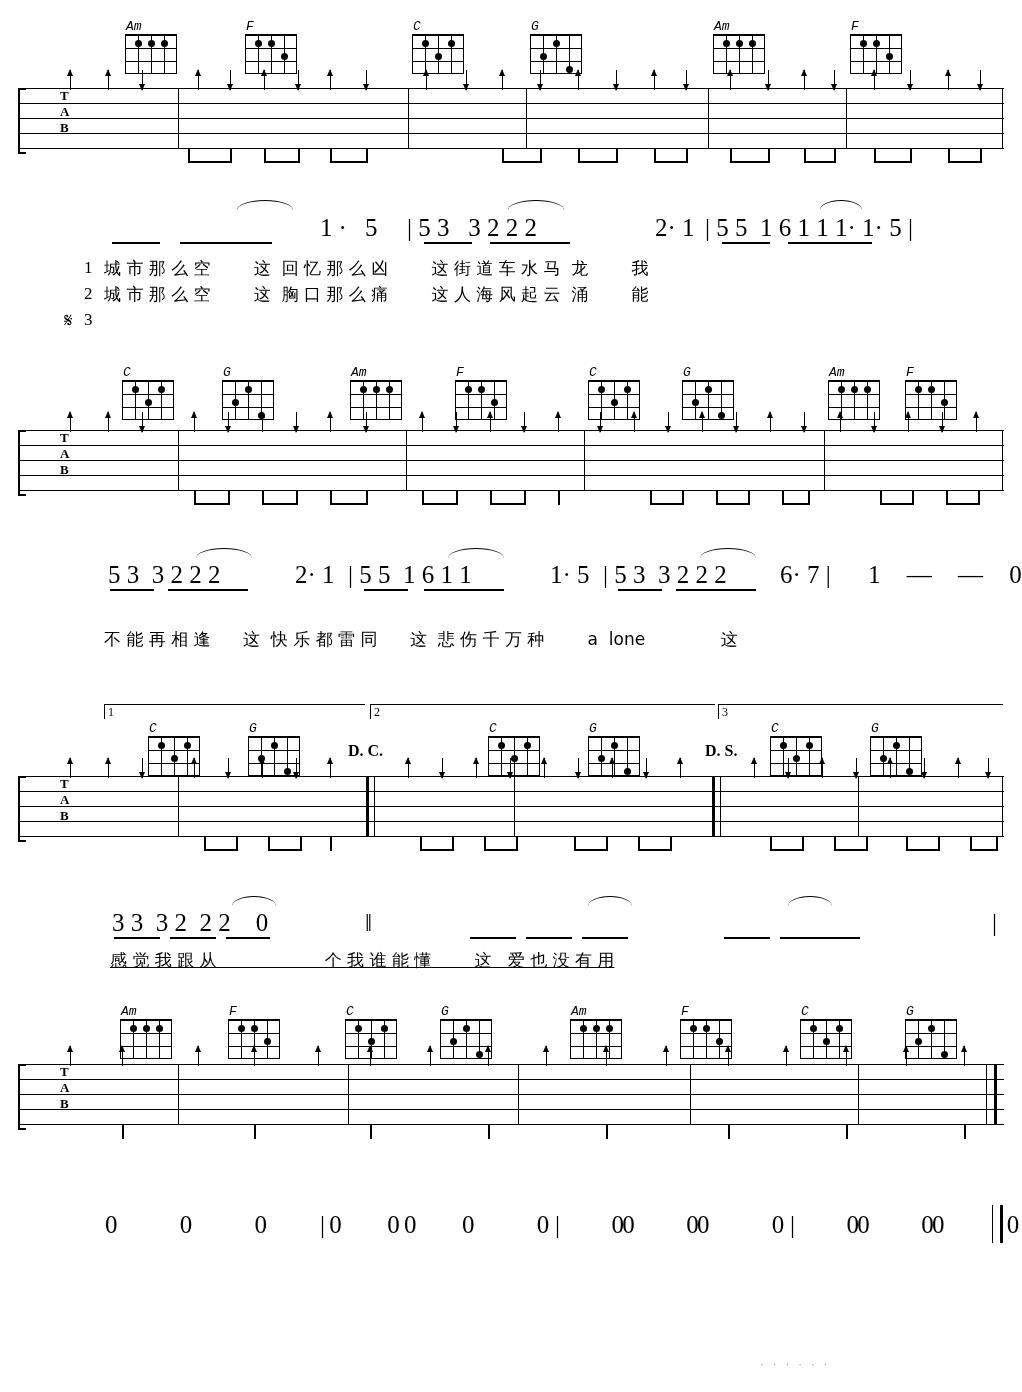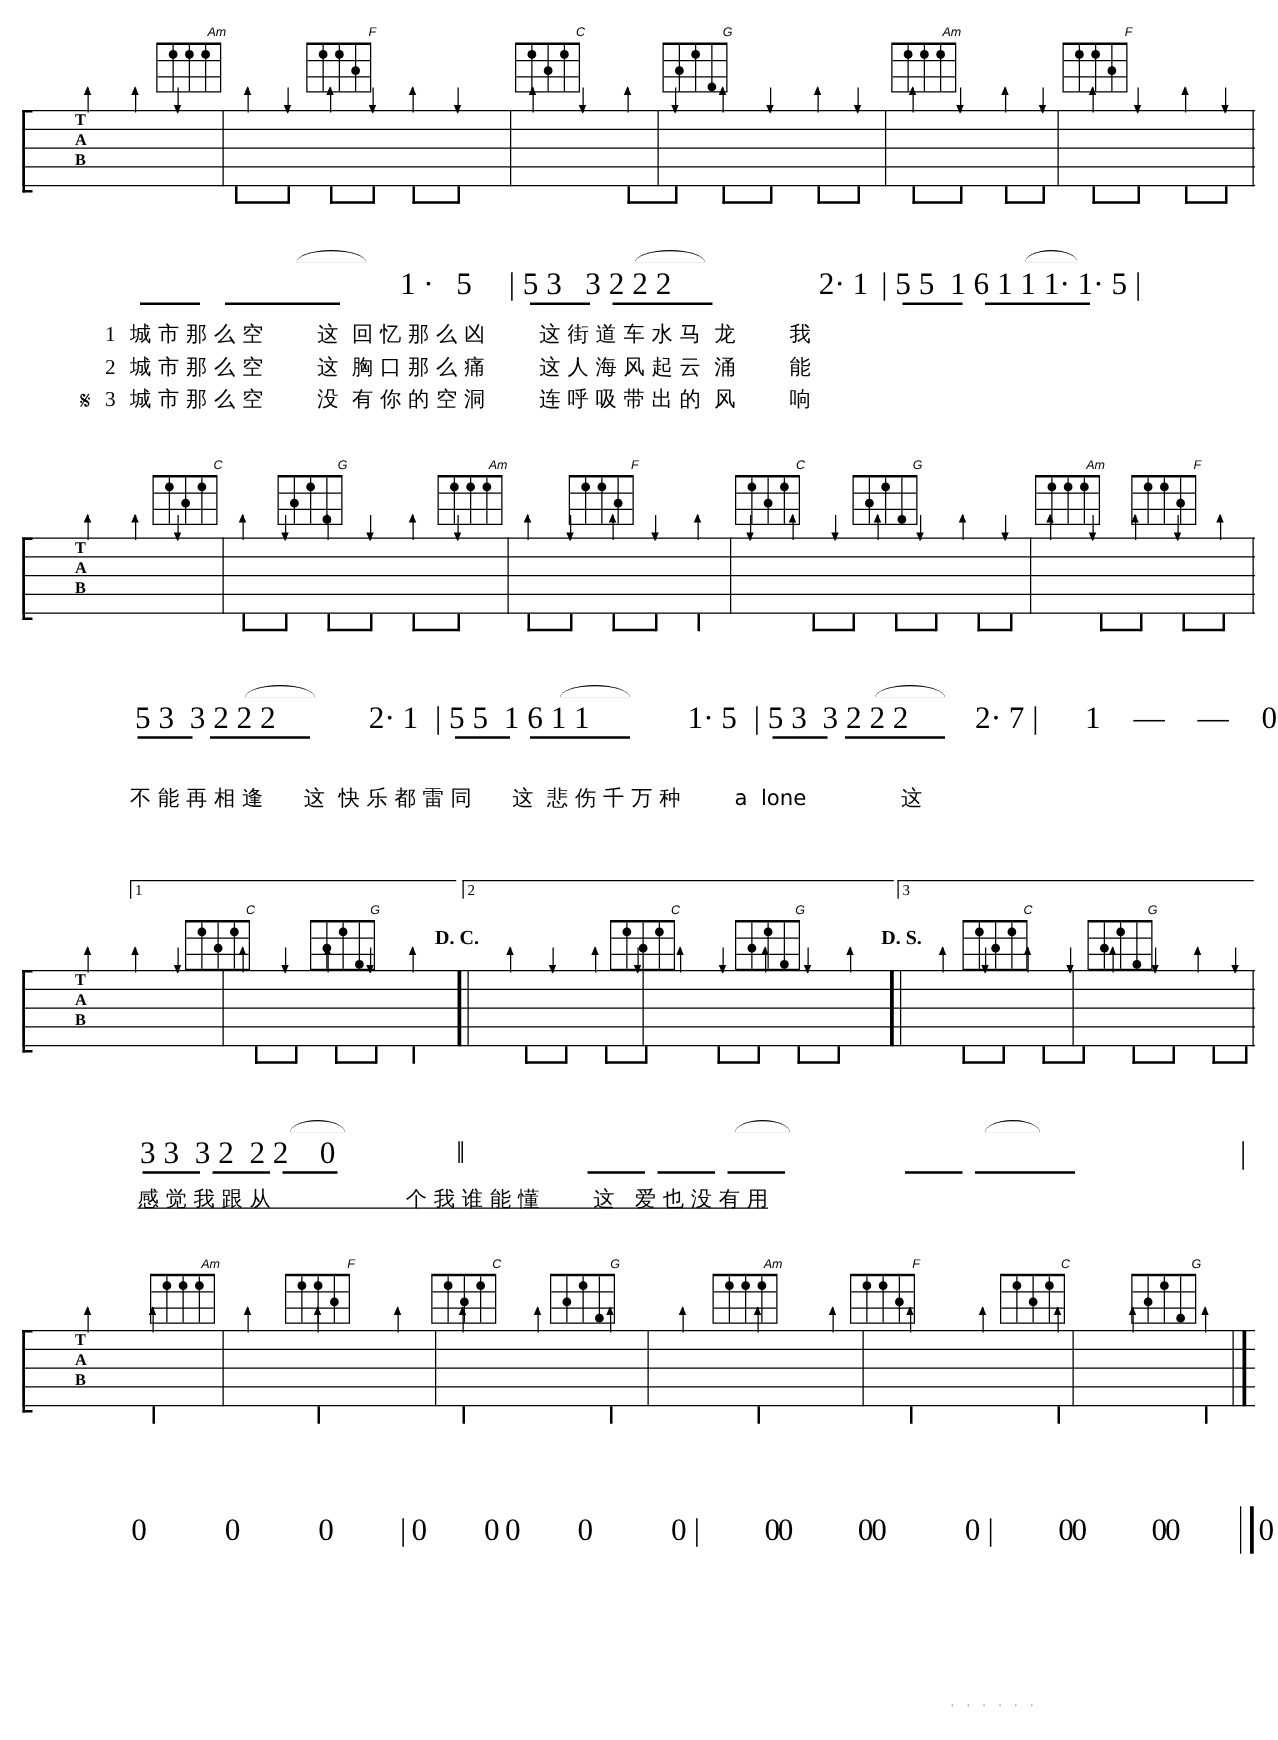--- a/index.html
+++ b/index.html
@@ -20,24 +20,24 @@
     width: 1022px;
     height: 1392px;
   }
 
   
   .chord {
     position: absolute;
     width: 56px;
   }
   .chord .cname {
-    font-size: 10px;
-    font-family: Liberation Sans, sans-serif;
+    font-size: 13px;
+    font-family: Liberation Mono, monospace;
     font-style: italic;
-    text-align: right;
+    text-align: left;
     line-height: 13px;
     margin-left: 1px;
     height: 14px;
   }
   .grid {
     position: relative;
     width: 52px;
     height: 40px;
     border: 1px solid #000;
     border-top-width: 2px;
@@ -383,21 +383,20 @@
   <div class="tie" style="left:237px; top:200px; width:56px;"></div>
   <div class="tie" style="left:508px; top:200px; width:56px;"></div>
   <div class="tie" style="left:820px; top:200px; width:42px;"></div>
 
   <div class="segno" style="left:64px; top:308px;">𝄋</div>
   <div class="lyric-num" style="left:84px; top:258px;">1</div>
   <div class="lyric-num" style="left:84px; top:284px;">2</div>
   <div class="lyric-num" style="left:84px; top:310px;">3</div>
   <div class="lyric" style="left:104px; top:258px;">城 市 那 么 空        这  回 忆 那 么 凶        这 街 道 车 水 马  龙        我</div>
   <div class="lyric" style="left:104px; top:284px;">城 市 那 么 空        这  胸 口 那 么 痛        这 人 海 风 起 云  涌        能</div>
-  <div class="lyric" style="left:104px; top:310px;">城 市 那 么 空        没  有 你 的 空 洞        连 呼 吸 带 出 的  风        响</div>
 
   <div class="chord" style="left:122px; top:366px;">
     <div class="cname">C</div>
     <div class="grid">
       <div class="v p1"></div>
         <div class="v p2"></div>
         <div class="v p3"></div>
       <div class="h r1"></div>
         <div class="h r2"></div>
       <div class="dot" style="left:9px; top:4px;"></div>
@@ -578,21 +577,21 @@
     <div class="stem" style="left:928px; top:61px; height:14px;"></div>
     <div class="stem" style="left:960px; top:61px; height:14px;"></div>
     <div class="beam" style="left:928px; top:73px; width:33px;"></div>
   </div>
 
   <div class="jp" style="left:108px; top:562px;">5 3  3 2 2 2</div>
   <div class="jp" style="left:295px; top:562px;">2· 1</div>
   <div class="jp" style="left:348px; top:562px;">| 5 5  1 6 1 1</div>
   <div class="jp" style="left:550px; top:562px;">1· 5</div>
   <div class="jp" style="left:603px; top:562px;">| 5 3  3 2 2 2</div>
-  <div class="jp" style="left:780px; top:562px;">2· 7 |</div>
+  <div class="jp" style="left:780px; top:562px;">6· 7 |</div>
   <div class="jp" style="left:868px; top:562px; letter-spacing:10px;">1 — — 0· 1</div>
   <div class="underline" style="left:110px; top:589px; width:44px;"></div>
   <div class="underline" style="left:168px; top:589px; width:80px;"></div>
   <div class="underline" style="left:364px; top:589px; width:44px;"></div>
   <div class="underline" style="left:424px; top:589px; width:80px;"></div>
   <div class="underline" style="left:618px; top:589px; width:44px;"></div>
   <div class="underline" style="left:676px; top:589px; width:80px;"></div>
   <div class="tie" style="left:196px; top:548px; width:56px;"></div>
   <div class="tie" style="left:448px; top:548px; width:56px;"></div>
   <div class="tie" style="left:700px; top:548px; width:56px;"></div>

